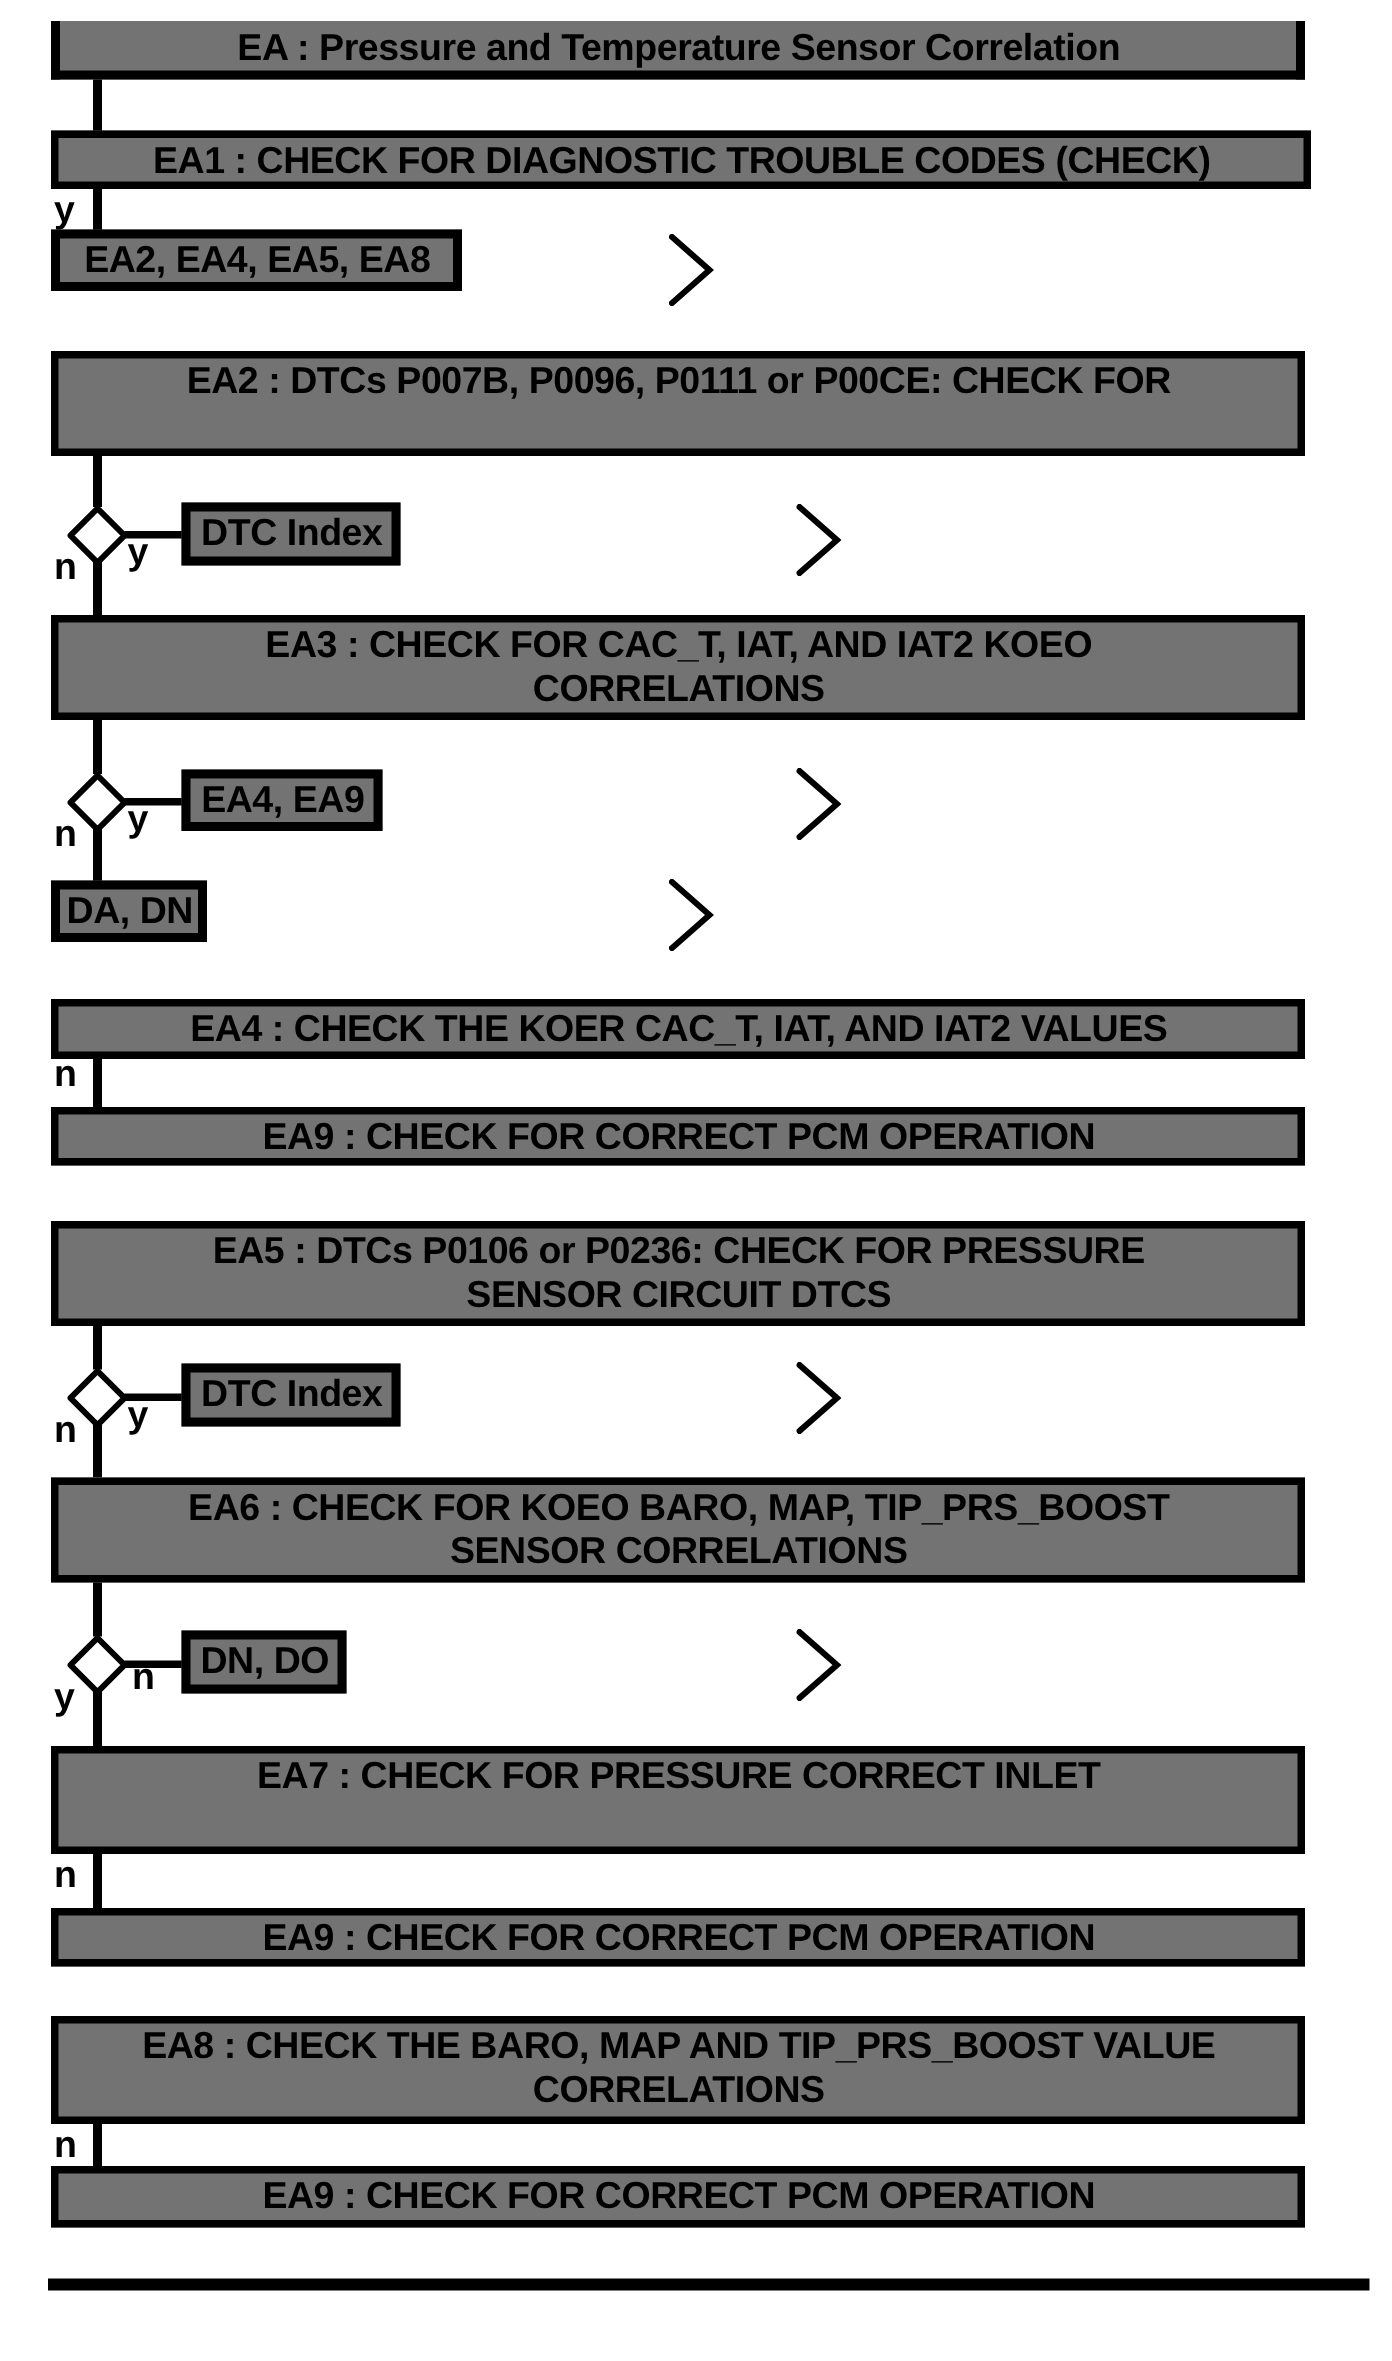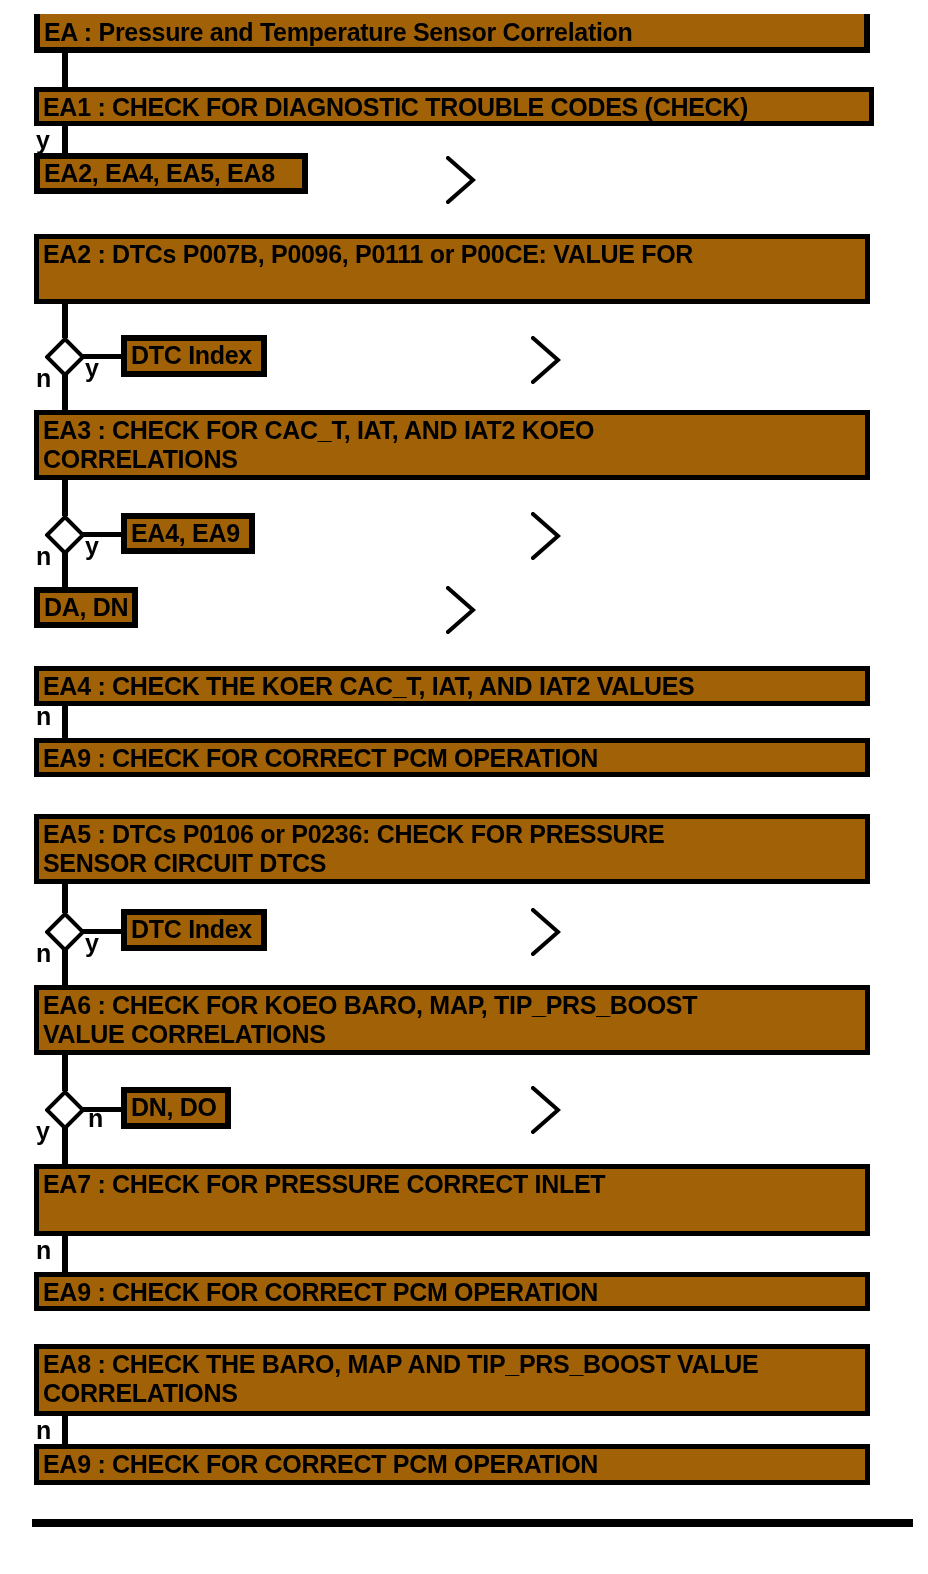--- a/index.html
+++ b/index.html
@@ -2,23 +2,23 @@
 <html><head>
 <meta charset="utf-8">
 <style>
   html,body{margin:0;padding:0;background:#ffffff;}
   .canvas{
     position:relative;width:928px;height:1574px;background:#ffffff;
     font-family:"Liberation Sans", sans-serif;font-weight:bold;color:#000;
     overflow:hidden;
   }
   .box{
-    position:absolute;box-sizing:border-box;background:#a16207;
+    position:absolute;box-sizing:border-box;background:#737373;
     border:5px solid #000;padding:1px 3px 0 4px;
-    font-size:25px;line-height:29px;white-space:nowrap;letter-spacing:-0.3px;
+    font-size:25px;line-height:29px;white-space:nowrap;letter-spacing:-0.3px;text-align:center;
   }
   .title-box{border-width:6px;border-top:none;padding-top:3px;line-height:30px;}
   .ref{border-width:6px;padding-top:0;}
   .vline{position:absolute;left:62px;width:6px;background:#000;}
   .hline{position:absolute;height:5px;background:#000;}
   .yn{position:absolute;font-size:25px;line-height:25px;letter-spacing:0;}
   .chev,.dia{position:absolute;display:block;}
   .rule{position:absolute;background:#000;}
 </style>
 </head>
@@ -40,21 +40,21 @@
   <div class="vline" style="top:126px;height:28px;"></div>
 
   <div class="box ref" style="left:34px;top:153px;width:274px;height:41px;">
     <div>EA2, EA4, EA5, EA8</div>
   </div>
   <svg class="chev" style="left:446px;top:156px;" width="30" height="48" viewBox="0 0 30 48">
     <polyline points="2,2 27,24 2,46" fill="none" stroke="#000" stroke-width="4" stroke-linecap="square" stroke-linejoin="miter"></polyline>
   </svg>
 
   <div class="box" style="left:34px;top:234px;width:836px;height:70px;">
-    <div>EA2 : DTCs P007B, P0096, P0111 or P00CE: VALUE FOR</div>
+    <div>EA2 : DTCs P007B, P0096, P0111 or P00CE: CHECK FOR</div>
   </div>
 
   <div class="vline" style="top:304px;height:34px;"></div>
   <svg class="dia" style="left:45px;top:337px;" width="40" height="40" viewBox="0 0 40 40">
     <polygon points="20,2 38,20 20,38 2,20" fill="#fff" stroke="#000" stroke-width="4"></polygon>
   </svg>
   <div class="hline" style="left:83px;top:354px;width:40px;"></div>
   <div class="yn" style="left:85px;top:356px;">y</div>
   <div class="yn" style="left:36px;top:366px;">n</div>
   <div class="box ref" style="left:121px;top:335px;width:146px;height:42px;">
@@ -115,21 +115,21 @@
   <div class="box ref" style="left:121px;top:909px;width:146px;height:42px;">
     <div>DTC Index</div>
   </div>
   <svg class="chev" style="left:531px;top:908px;" width="30" height="48" viewBox="0 0 30 48">
     <polyline points="2,2 27,24 2,46" fill="none" stroke="#000" stroke-width="4" stroke-linecap="square" stroke-linejoin="miter"></polyline>
   </svg>
   <div class="vline" style="top:950px;height:35px;"></div>
 
   <div class="box" style="left:34px;top:985px;width:836px;height:70px;">
     <div>EA6 : CHECK FOR KOEO BARO, MAP, TIP_PRS_BOOST</div>
-    <div>VALUE CORRELATIONS</div>
+    <div>SENSOR CORRELATIONS</div>
   </div>
 
   <div class="vline" style="top:1055px;height:36px;"></div>
   <svg class="dia" style="left:45px;top:1090px;" width="40" height="40" viewBox="0 0 40 40">
     <polygon points="20,2 38,20 20,38 2,20" fill="#fff" stroke="#000" stroke-width="4"></polygon>
   </svg>
   <div class="hline" style="left:83px;top:1107px;width:40px;"></div>
   <div class="yn" style="left:88px;top:1106px;">n</div>
   <div class="yn" style="left:36px;top:1119px;">y</div>
   <div class="box ref" style="left:121px;top:1087px;width:110px;height:42px;">

